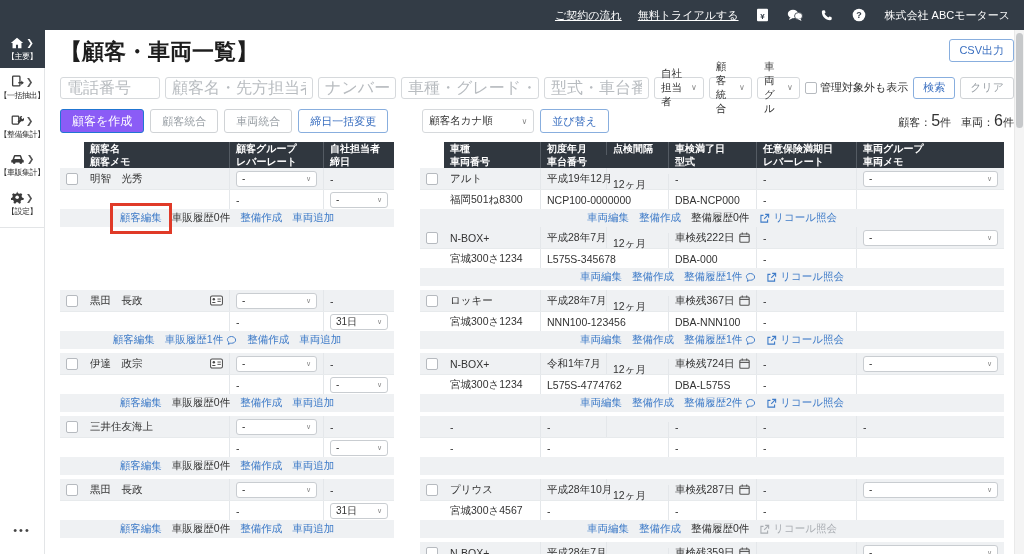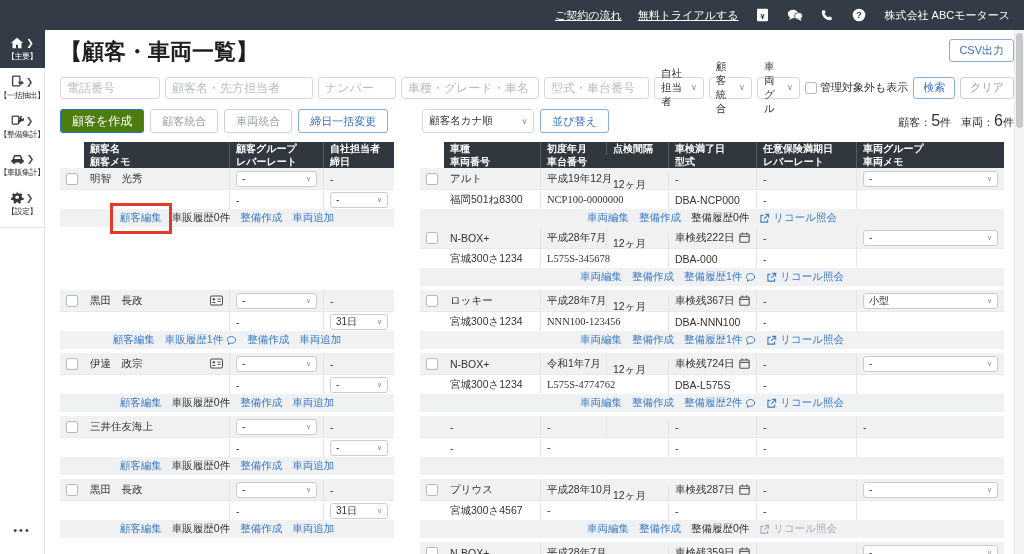--- a/index.html
+++ b/index.html
@@ -30,25 +30,25 @@
 
   .main { flex:1; padding:7px 10px 0 15px; position:relative; overflow:hidden; }
 
   
   .title-row { display:flex; justify-content:space-between; align-items:flex-start; height:34px; }
   h1 { font-family:"Liberation Serif","DejaVu Serif",serif; font-size:22px; font-weight:bold; color:#1e1e1e; }
   .btn { display:inline-flex; align-items:center; justify-content:center; border-radius:3px;
     font-size:11px; background:#fff; cursor:pointer; white-space:nowrap; }
   .btn-blue-outline { border:1px solid #88aede; color:#3a6fc0; }
   .btn-gray-outline { border:1px solid #d0d3d6; color:#9aa0a6; }
-  .btn-primary { background:#4d7c0f; border:1px solid #2176d2; color:#fff;font-family:Liberation Serif, serif; }
+  .btn-primary { background:#8b5cf6; border:1px solid #2176d2; color:#fff;font-family:Liberation Serif, serif; }
   .csv { padding:3px 9px; margin-top:2px; }
 
   .search-row { display:flex; align-items:center; gap:5px; margin-top:5px; height:23px; }
-  .inp { height:22px; border:1px solid #d6d9dc; border-radius:3px; padding:0 6px; font-size:12px; color:#333; }
+  .inp { height:22px; border:1px solid #d6d9dc; border-radius:3px; padding:0 6px; font-size:16px; color:#333; }
   .inp::placeholder { color:#b8bcc0; }
   .fsel { height:22px; border:1px solid #d6d9dc; border-radius:3px; background:#fff; display:flex;
     align-items:center; justify-content:space-between; padding:0 6px; font-size:10.5px; cursor:pointer; }
   .fsel .v { color:#333; } .fsel .ch { color:#888; font-size:8px; margin-left:6px; }
   .chk-wrap { display:flex; align-items:center; gap:3px; font-size:11px; color:#333; white-space:nowrap; }
   .cbx { width:12px; height:12px; border:1px solid #b6babf; border-radius:2px; background:#fff; display:inline-block; cursor:pointer; flex-shrink:0; }
   .sr-btn { height:22px; padding:0 9px; }
 
   .action-row { display:flex; align-items:center; gap:6px; margin-top:9px; height:26px; }
   .ar-btn { height:24px; padding:0 11px; }
@@ -73,21 +73,21 @@
   .r2 { background:#fff; height:20px; display:flex; align-items:center; border-top:1px solid #e7eaec; }
   .r3 { background:#eff1f3; height:18px; display:flex; align-items:center; justify-content:center; gap:10px; font-size:10.5px; }
   .bcell { height:100%; display:flex; align-items:center; padding:0 6px; font-size:10.5px;
     border-right:1px solid #e4e7ea; overflow:visible; white-space:nowrap; }
   .bcell:last-child { border-right:none; }
   .c-cb { width:24px; justify-content:center; padding:0; border-right:none !important; }
   .c-name { width:146px; justify-content:space-between; }
   .c-grp { width:94px; } .c-stf { width:70px; }
   .v-model { width:97px; } .v-reg { width:66px; } .v-int { width:62px;margin-top:12px; }
   .v-insp { width:88px; justify-content:space-between; } .v-ins { width:100px; } .v-vgrp { width:147px; }
-  .v-chassis { width:128px;font-family:Liberation Serif, serif; }
+  .v-chassis { width:128px; }
   .mini-sel { flex:1; height:16px; border:1px solid #c9cdd1; border-radius:3px; background:#fff;
     display:flex; align-items:center; justify-content:space-between; padding:0 5px; font-size:10px; cursor:pointer; }
   .mini-sel .ch { font-size:7px; color:#888; }
   a.tlink { color:#3e7bc8; text-decoration:none; cursor:pointer; display:inline-flex; align-items:center; gap:3px;text-align:center; }
   .tplain { color:#333; display:inline-flex; align-items:center; gap:3px; }
   .tgray { color:#a9adb2; display:inline-flex; align-items:center; gap:3px; cursor:pointer; }
   .annot { position:relative; }
   .annot::after { content:""; position:absolute; left:-10px; right:-10px; top:-8px; bottom:-9px;
     border:3px solid #e03a28; pointer-events:none; }
   .veh-block {}
@@ -573,26 +573,20 @@
                           <rect x="1.2" y="2.8" width="13.6" height="12" rx="1.5" fill="none" stroke="#555" stroke-width="1.6"></rect>
                           <line x1="1.2" y1="6.4" x2="14.8" y2="6.4" stroke="#555" stroke-width="1.6"></line>
                           <line x1="4.8" y1="0.6" x2="4.8" y2="3.6" stroke="#555" stroke-width="1.6"></line>
                           <line x1="11.2" y1="0.6" x2="11.2" y2="3.6" stroke="#555" stroke-width="1.6"></line>
                         </svg>
                       </span>
                     </div>
                     <div class="bcell v-ins">
                       <span>-</span>
                     </div>
-                    <div class="bcell v-vgrp">
-                      <div class="mini-sel">
-                        <span class="v">小型</span>
-                        <span class="ch">∨</span>
-                      </div>
-                    </div>
                   </div>
                   <div class="r2">
                     <div class="bcell c-cb"></div>
                     <div class="bcell v-model">
                       <span>宮城300さ1234</span>
                     </div>
                     <div class="bcell v-chassis">
                       <span>NNN100-123456</span>
                     </div>
                     <div class="bcell v-insp">

